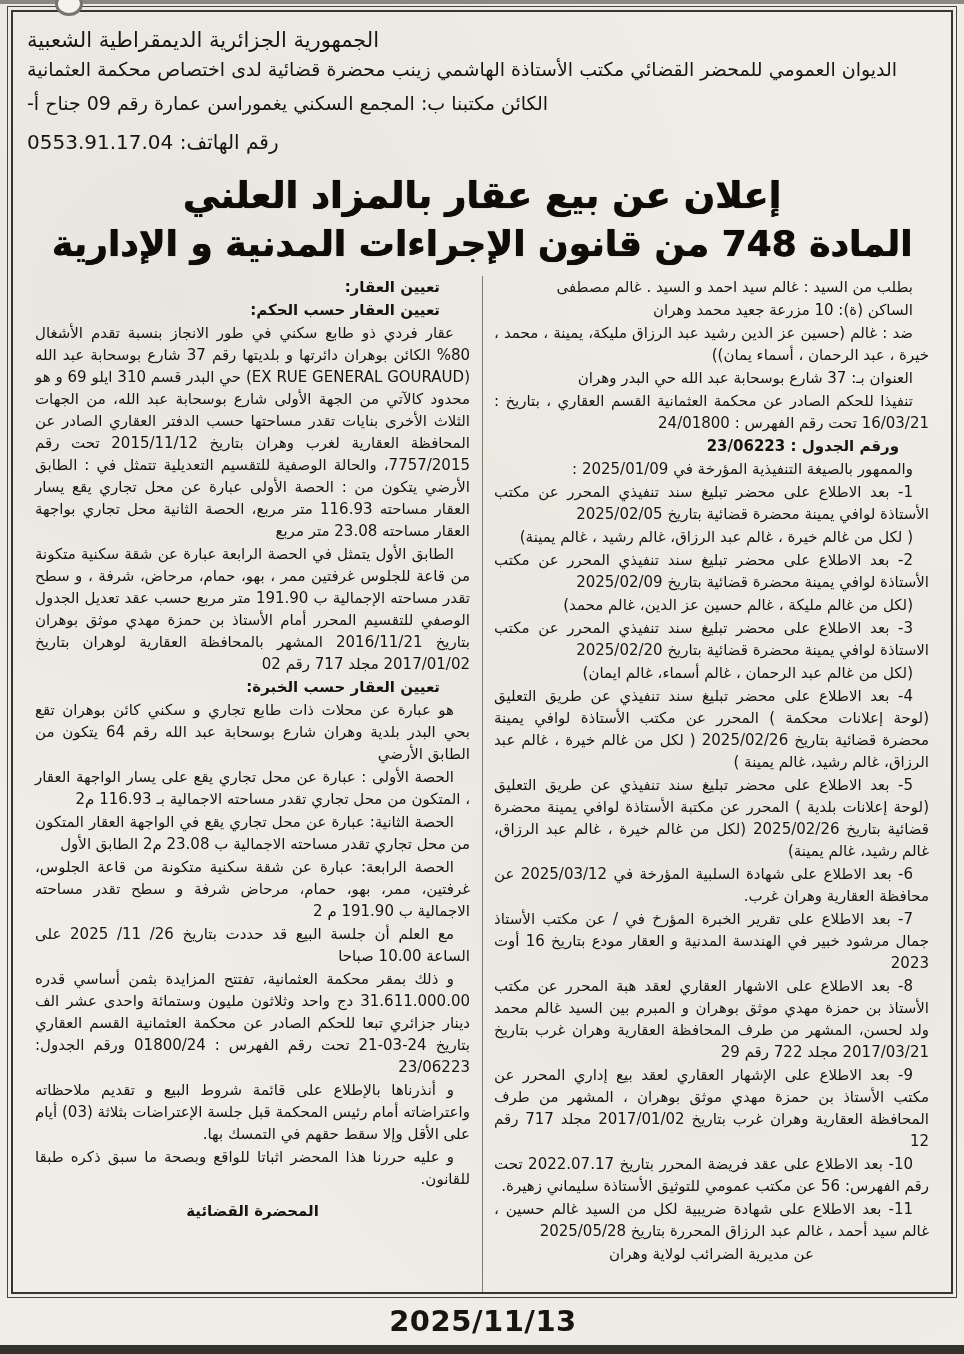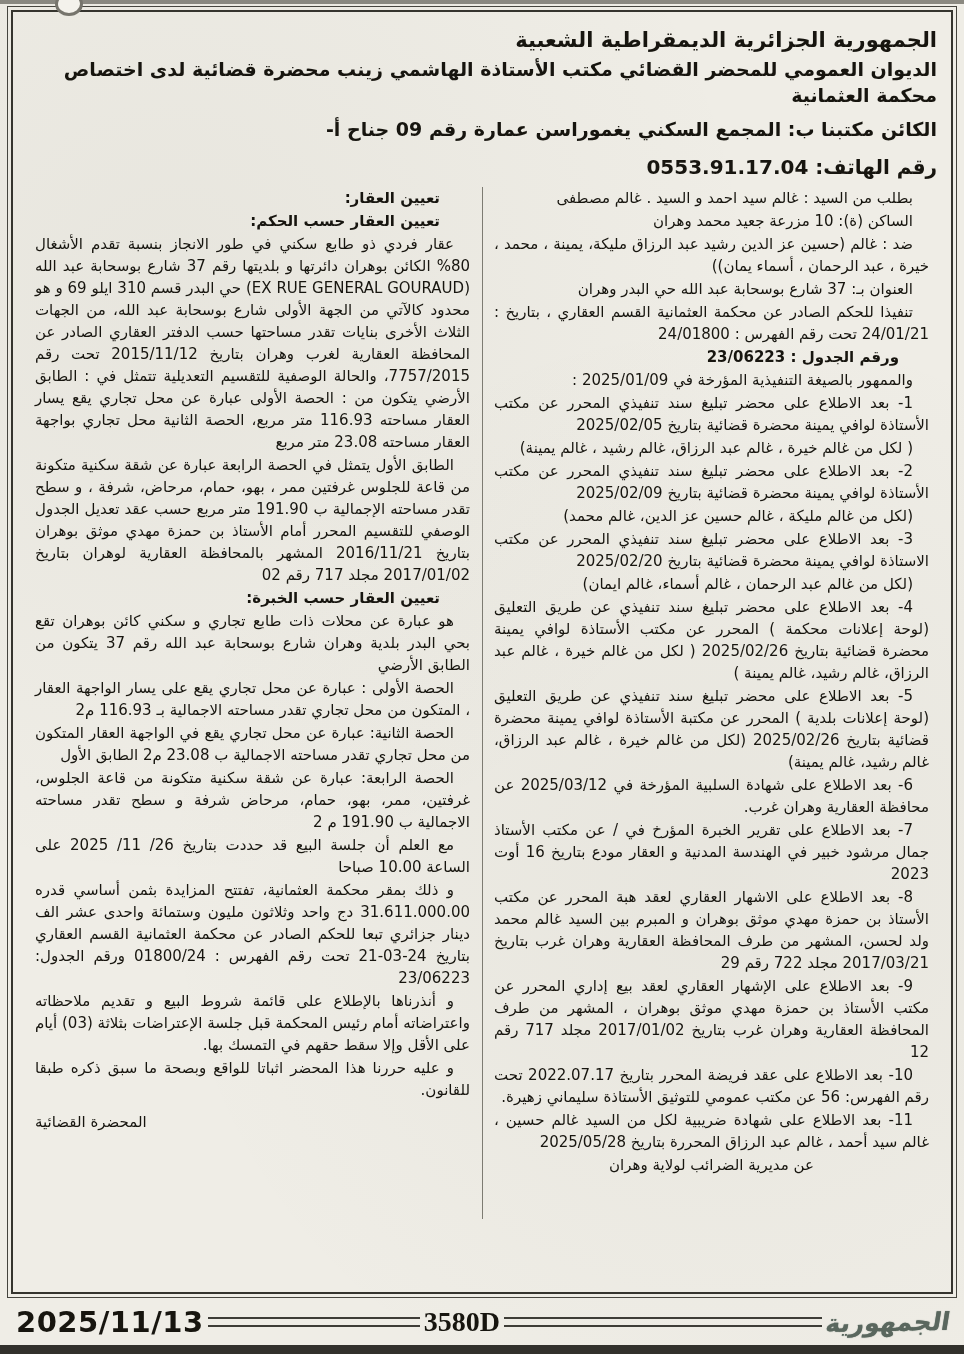--- a/index.html
+++ b/index.html
@@ -10,40 +10,40 @@
       radial-gradient(circle at 75% 65%, rgba(90,90,70,0.05), transparent 50%),
       #efede6;
     font-family:"DejaVu Sans",sans-serif;color:#17150f;
   }
   .top-edge{position:absolute;top:0;left:0;right:0;height:4px;background:#55534c;opacity:.65;}
   .punch{position:absolute;top:-8px;left:55px;width:22px;height:18px;border:3px solid #76746c;
          border-radius:50%;background:#f4f2ec;z-index:6;}
   .frame{position:absolute;top:6px;left:7px;right:7px;bottom:56px;border:1px solid #45443e;}
   .frame-inner{position:absolute;top:3px;left:3px;right:3px;bottom:3px;border:2px solid #35342e;
                padding:8px 14px 0;box-sizing:border-box;overflow:hidden;}
-  .doc-header{text-align:right;font-weight:bold;line-height:1.35;}
+  .doc-header{text-align:left;font-weight:normal;line-height:1.35;}
   .h-line1{font-size:21px;margin-top:6px;}
   .h-line2{font-size:19px;margin-top:3px;}
   .h-line3{font-size:19px;margin-top:8px;}
   .h-phone{font-size:20px;margin-top:12px;}
   .title-block{text-align:center;font-weight:bold;margin:16px 0 8px;line-height:1.32;
                color:#0d0c09;text-shadow:0.6px 0 currentColor, 0 0 1px rgba(0,0,0,.55);}
   .title-line1{font-size:37px;}
   .title-line2{font-size:36px;}
   .columns{display:flex;direction:rtl;margin-top:6px;height:1032px;overflow:hidden;}
   .col{width:50%;box-sizing:border-box;padding:0 8px;font-size:15px;line-height:22px;
        text-align:justify;text-justify:inter-word;}
   .col-right{border-left:1px solid #7d7b72;padding-left:11px;}
   .col-left{padding-right:12px;}
   p.para{margin:0 0 1px;text-indent:16px;}
   p.head{font-weight:bold;text-indent:30px;text-align:right;}
   p.center{text-align:center;text-indent:0;}
-  p.sign{font-weight:normal;text-align:left;text-indent:0;margin-top:10px;}
+  p.sign{font-weight:bold;text-align:center;text-indent:0;margin-top:10px;}
   .footer{position:absolute;left:16px;right:14px;bottom:14px;height:36px;
-          display:flex;align-items:center;gap:4px;direction:ltr;}
+          display:flex;align-items:center;gap:4px;direction:ltr;flex-direction:column;}
   .f-date{font-size:29px;font-weight:bold;letter-spacing:.5px;white-space:nowrap;}
   .rule{height:6px;border-top:2px solid #3e3d37;border-bottom:2px solid #3e3d37;flex:2;}
   .rule-b{flex:3;}
   .f-code{font-family:Liberation Serif, serif;font-size:28px;font-weight:bold;white-space:nowrap;}
   .f-logo{font-size:25px;font-weight:bold;color:#5a675e;transform:skewX(-10deg) rotate(-1deg);
           text-shadow:0 0 1px rgba(70,90,80,.8);white-space:nowrap;}
   .bottom-bar{position:absolute;bottom:0;left:0;right:0;height:9px;background:#32312c;}
 </style>
 </head>
 <body>
@@ -54,29 +54,33 @@
 <div class="frame">
   <div class="frame-inner">
 
     <header class="doc-header">
       <div class="h-line1">الجمهورية الجزائرية الديمقراطية الشعبية</div>
       <div class="h-line2">الديوان العمومي للمحضر القضائي مكتب الأستاذة الهاشمي زينب محضرة قضائية لدى اختصاص محكمة العثمانية</div>
       <div class="h-line3">الكائن مكتبنا ب: المجمع السكني يغموراسن عمارة رقم 09 جناح أ-</div>
       <div class="h-phone">رقم الهاتف: 0553.91.17.04</div>
     </header>
 
+    <div class="title-block">
+      <div class="title-line1">إعلان عن بيع عقار بالمزاد العلني</div>
+      <div class="title-line2">المادة 748 من قانون الإجراءات المدنية و الإدارية</div>
+    </div>
 
     <main class="columns">
       <section class="col col-right">
 
       <p class="para">بطلب من السيد : غالم سيد احمد و السيد . غالم مصطفى</p>
           <p class="para">الساكن (ة): 10 مزرعة جعيد محمد وهران</p>
           <p class="para">ضد : غالم (حسين عز الدين رشيد عبد الرزاق مليكة، يمينة ، محمد ، خيرة ، عبد الرحمان ، أسماء يمان))</p>
           <p class="para">العنوان بـ: 37 شارع بوسحابة عبد الله حي البدر وهران</p>
-          <p class="para">تنفيذا للحكم الصادر عن محكمة العثمانية القسم العقاري ، بتاريخ : 24/01/21 تحت رقم الفهرس : 24/01800</p>
+          <p class="para">تنفيذا للحكم الصادر عن محكمة العثمانية القسم العقاري ، بتاريخ : 16/03/21 تحت رقم الفهرس : 24/01800</p>
           <p class="para head">ورقم الجدول : 23/06223</p>
           <p class="para">والممهور بالصيغة التنفيذية المؤرخة في 2025/01/09 :</p>
           <p class="para">1- بعد الاطلاع على محضر تبليغ سند تنفيذي المحرر عن مكتب الأستاذة لوافي يمينة محضرة قضائية بتاريخ 2025/02/05</p>
           <p class="para">( لكل من غالم خيرة ، غالم عبد الرزاق، غالم رشيد ، غالم يمينة)</p>
           <p class="para">2- بعد الاطلاع على محضر تبليغ سند تنفيذي المحرر عن مكتب الأستاذة لوافي يمينة محضرة قضائية بتاريخ 2025/02/09</p>
           <p class="para">(لكل من غالم مليكة ، غالم حسين عز الدين، غالم محمد)</p>
           <p class="para">3- بعد الاطلاع على محضر تبليغ سند تنفيذي المحرر عن مكتب الاستاذة لوافي يمينة محضرة قضائية بتاريخ 2025/02/20</p>
           <p class="para">(لكل من غالم عبد الرحمان ، غالم أسماء، غالم ايمان)</p>
           <p class="para">4- بعد الاطلاع على محضر تبليغ سند تنفيذي عن طريق التعليق (لوحة إعلانات محكمة ) المحرر عن مكتب الأستاذة لوافي يمينة محضرة قضائية بتاريخ 2025/02/26 ( لكل من غالم خيرة ، غالم عبد الرزاق، غالم رشيد، غالم يمينة )</p>
           <p class="para">5- بعد الاطلاع على محضر تبليغ سند تنفيذي عن طريق التعليق (لوحة إعلانات بلدية ) المحرر عن مكتبة الأستاذة لوافي يمينة محضرة قضائية بتاريخ 2025/02/26 (لكل من غالم خيرة ، غالم عبد الرزاق، غالم رشيد، غالم يمينة)</p>
@@ -88,21 +92,21 @@
           <p class="para">11- بعد الاطلاع على شهادة ضريبية لكل من السيد غالم حسين ، غالم سيد أحمد ، غالم عبد الرزاق المحررة بتاريخ 2025/05/28</p>
           <p class="para center">عن مديرية الضرائب لولاية وهران</p>
         </section>
       <section class="col col-left">
 
       <p class="para head">تعيين العقار:</p>
           <p class="para head">تعيين العقار حسب الحكم:</p>
           <p class="para">عقار فردي ذو طابع سكني في طور الانجاز بنسبة تقدم الأشغال 80% الكائن بوهران دائرتها و بلديتها رقم 37 شارع بوسحابة عبد الله (EX RUE GENERAL GOURAUD) حي البدر قسم 310 ايلو 69 و هو محدود كالآتي من الجهة الأولى شارع بوسحابة عبد الله، من الجهات الثلاث الأخرى بنايات تقدر مساحتها حسب الدفتر العقاري الصادر عن المحافظة العقارية لغرب وهران بتاريخ 2015/11/12 تحت رقم 7757/2015، والحالة الوصفية للتقسيم التعديلية تتمثل في : الطابق الأرضي يتكون من : الحصة الأولى عبارة عن محل تجاري يقع يسار العقار مساحته 116.93 متر مربع، الحصة الثانية محل تجاري بواجهة العقار مساحته 23.08 متر مربع</p>
           <p class="para">الطابق الأول يتمثل في الحصة الرابعة عبارة عن شقة سكنية متكونة من قاعة للجلوس غرفتين ممر ، بهو، حمام، مرحاض، شرفة ، و سطح تقدر مساحته الإجمالية ب 191.90 متر مربع حسب عقد تعديل الجدول الوصفي للتقسيم المحرر أمام الأستاذ بن حمزة مهدي موثق بوهران بتاريخ 2016/11/21 المشهر بالمحافظة العقارية لوهران بتاريخ 2017/01/02 مجلد 717 رقم 02</p>
           <p class="para head">تعيين العقار حسب الخبرة:</p>
-          <p class="para">هو عبارة عن محلات ذات طابع تجاري و سكني كائن بوهران تقع بحي البدر بلدية وهران شارع بوسحابة عبد الله رقم 37 يتكون من الطابق الأرضي</p>
+          <p class="para">هو عبارة عن محلات ذات طابع تجاري و سكني كائن بوهران تقع بحي البدر بلدية وهران شارع بوسحابة عبد الله رقم 64 يتكون من الطابق الأرضي</p>
           <p class="para">الحصة الأولى : عبارة عن محل تجاري يقع على يسار الواجهة العقار ، المتكون من محل تجاري تقدر مساحته الاجمالية بـ 116.93 م2</p>
           <p class="para">الحصة الثانية: عبارة عن محل تجاري يقع في الواجهة العقار المتكون من محل تجاري تقدر مساحته الاجمالية ب 23.08 م2 الطابق الأول</p>
           <p class="para">الحصة الرابعة: عبارة عن شقة سكنية متكونة من قاعة الجلوس، غرفتين، ممر، بهو، حمام، مرحاض شرفة و سطح تقدر مساحته الاجمالية ب 191.90 م 2</p>
           <p class="para">مع العلم أن جلسة البيع قد حددت بتاريخ 26/ 11/ 2025 على الساعة 10.00 صباحا</p>
           <p class="para">و ذلك بمقر محكمة العثمانية، تفتتح المزايدة بثمن أساسي قدره 31.611.000.00 دج واحد وثلاثون مليون وستمائة واحدى عشر الف دينار جزائري تبعا للحكم الصادر عن محكمة العثمانية القسم العقاري بتاريخ 24-03-21 تحت رقم الفهرس : 01800/24 ورقم الجدول: 23/06223</p>
           <p class="para">و أنذرناها بالإطلاع على قائمة شروط البيع و تقديم ملاحظاته واعتراضاته أمام رئيس المحكمة قبل جلسة الإعتراضات بثلاثة (03) أيام على الأقل وإلا سقط حقهم في التمسك بها.</p>
           <p class="para">و عليه حررنا هذا المحضر اثباتا للواقع وبصحة ما سبق ذكره طبقا للقانون.</p>
           <p class="para sign">المحضرة القضائية</p>
         </section>
     </main>

